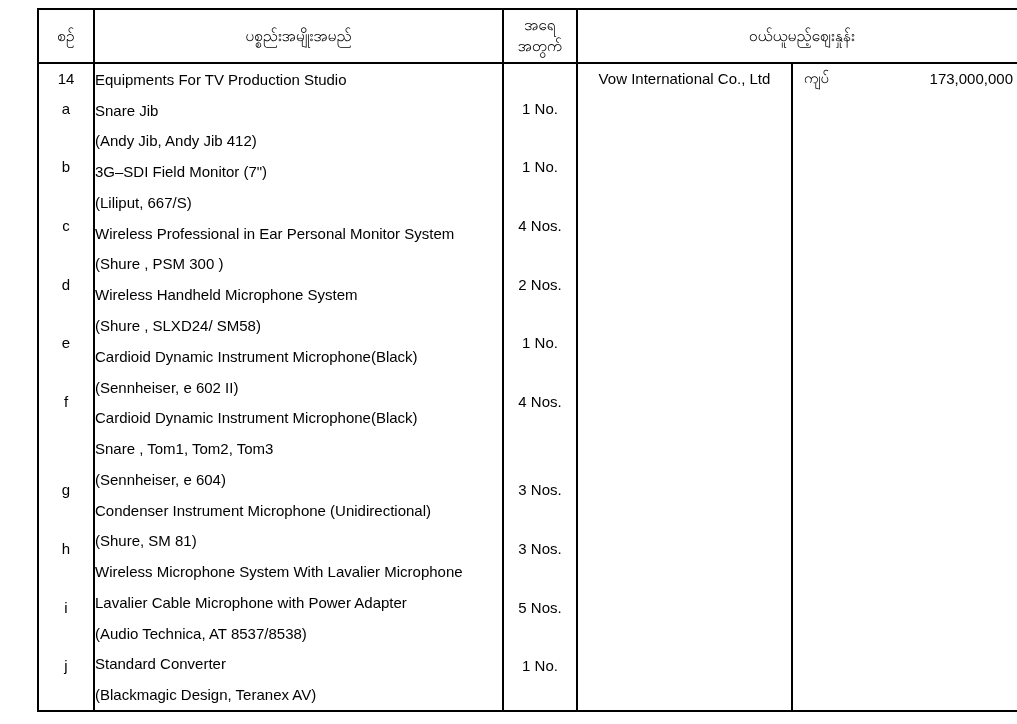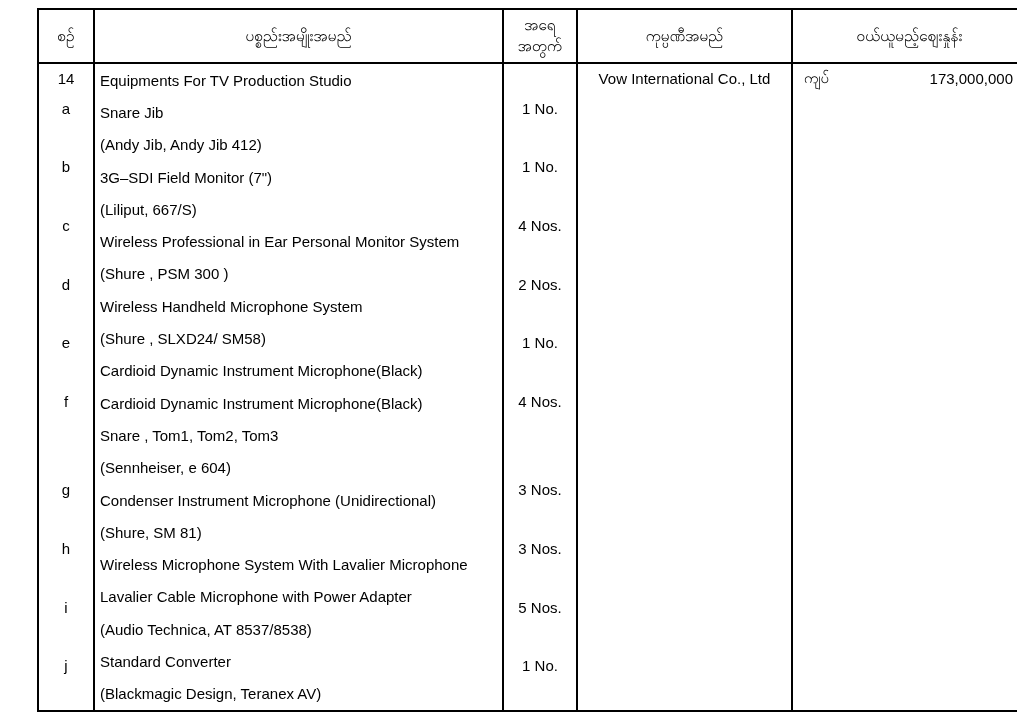--- a/index.html
+++ b/index.html
@@ -61,41 +61,38 @@
   }
   .line {
     flex: 1;
     display: flex;
     align-items: center;
     font-size: 15px;
     white-space: nowrap;
     overflow: hidden;
   }
   .line.center { justify-content: center; }
-  .line.left   { justify-content: flex-start; padding-left: 5px; padding-right: 3px; }
+  .line.left   { justify-content: flex-start; padding-right: 3px; }
   .line.price  { justify-content: space-between; padding-left: 11px; padding-right: 13px; }
 </style>
 </head>
 <body>
 
 <div class="doc-table">
 
   <div class="header-row">
     <div class="hcell w-no vline">
       <span>စဉ်</span>
     </div>
     <div class="hcell w-item vline">
       <span>ပစ္စည်းအမျိုးအမည်</span>
     </div>
     <div class="hcell w-qty vline">
       <span>အရေ</span>
       <span>အတွက်</span>
-    </div>
-    <div class="hcell w-company vline">
-      <span>ကုမ္ပဏီအမည်</span>
     </div>
     <div class="hcell w-price">
       <span>ဝယ်ယူမည့်ဈေးနှုန်း</span>
     </div>
   </div>
 
   <div class="body-row">
     <div class="bcol w-no vline" id="col-no">
         <div class="line center">14</div>
         <div class="line center">a</div>
@@ -124,20 +121,21 @@
         <div class="line left">Equipments For TV Production Studio</div>
         <div class="line left">Snare Jib</div>
         <div class="line left">(Andy Jib, Andy Jib 412)</div>
         <div class="line left">3G–SDI Field Monitor (7")</div>
         <div class="line left">(Liliput, 667/S)</div>
         <div class="line left">Wireless Professional in Ear Personal Monitor System</div>
         <div class="line left">(Shure , PSM 300 )</div>
         <div class="line left">Wireless Handheld Microphone System</div>
         <div class="line left">(Shure , SLXD24/ SM58)</div>
         <div class="line left">Cardioid Dynamic Instrument Microphone(Black)</div>
+        <div class="line left">(Sennheiser, e 602 II)</div>
         <div class="line left">Cardioid Dynamic Instrument Microphone(Black)</div>
         <div class="line left">Snare , Tom1, Tom2, Tom3</div>
         <div class="line left">(Sennheiser, e 604)</div>
         <div class="line left">Condenser Instrument Microphone (Unidirectional)</div>
         <div class="line left">(Shure, SM 81)</div>
         <div class="line left">Wireless Microphone System With Lavalier Microphone</div>
         <div class="line left">Lavalier Cable Microphone with Power Adapter</div>
         <div class="line left">(Audio Technica, AT 8537/8538)</div>
         <div class="line left">Standard Converter</div>
         <div class="line left">(Blackmagic Design, Teranex AV)</div>

